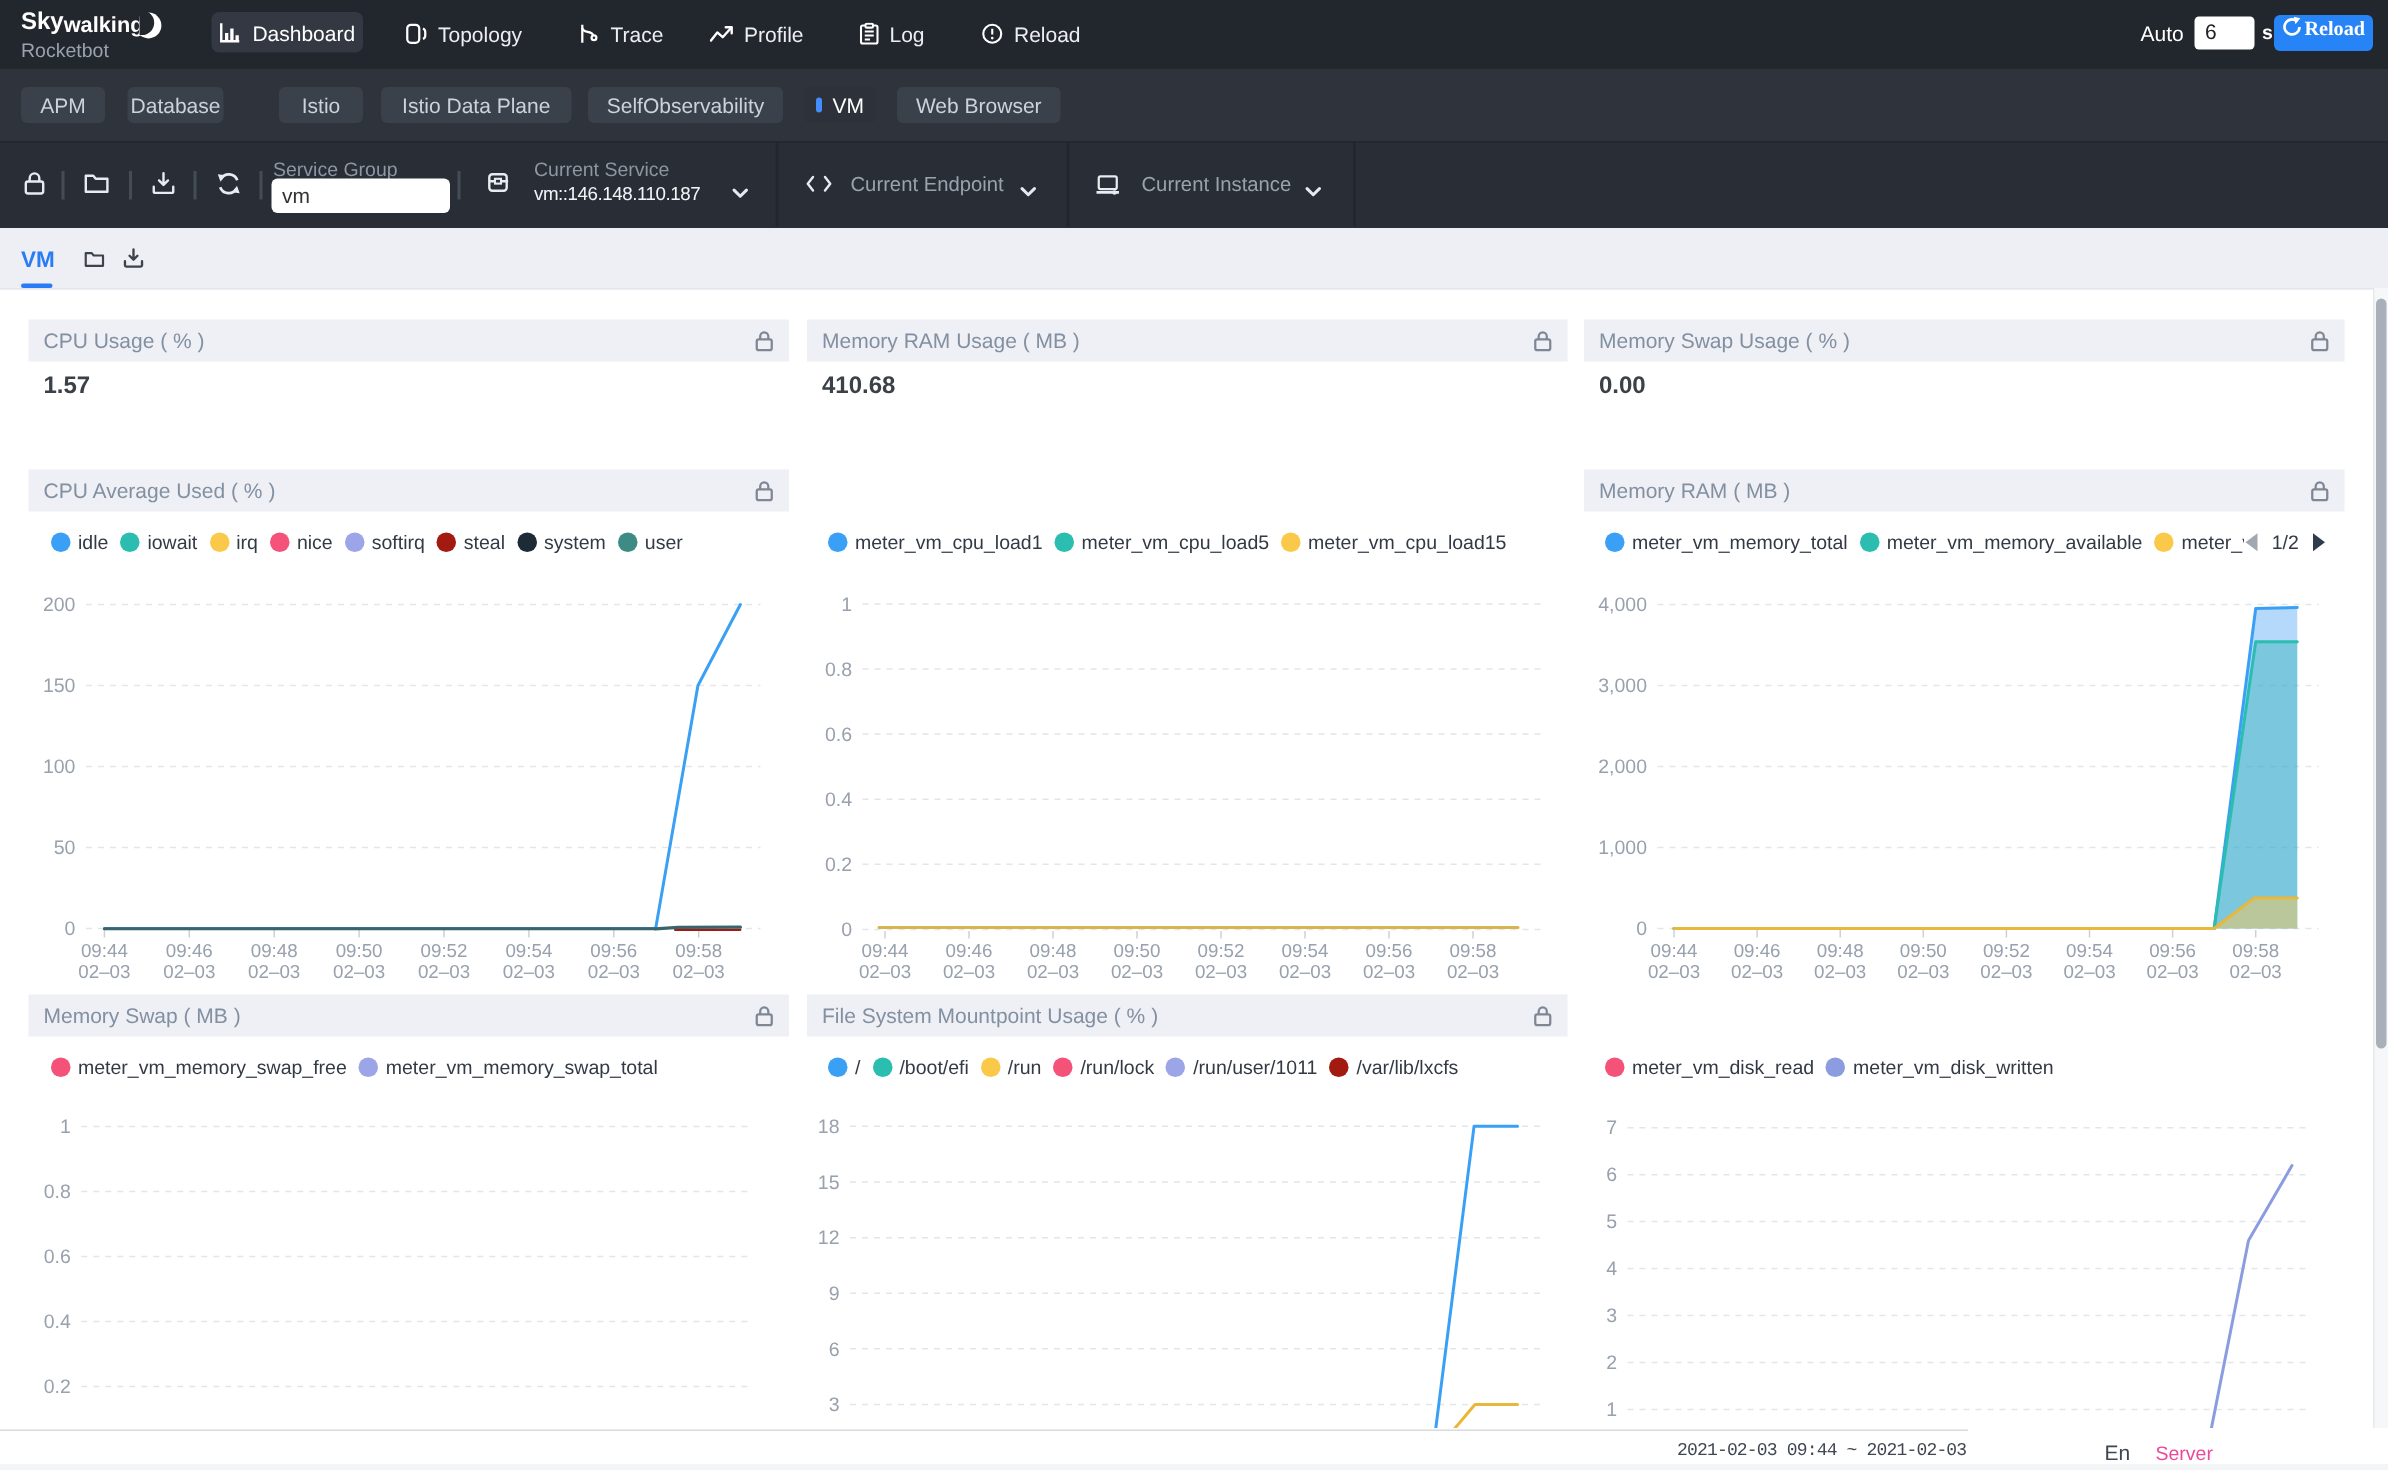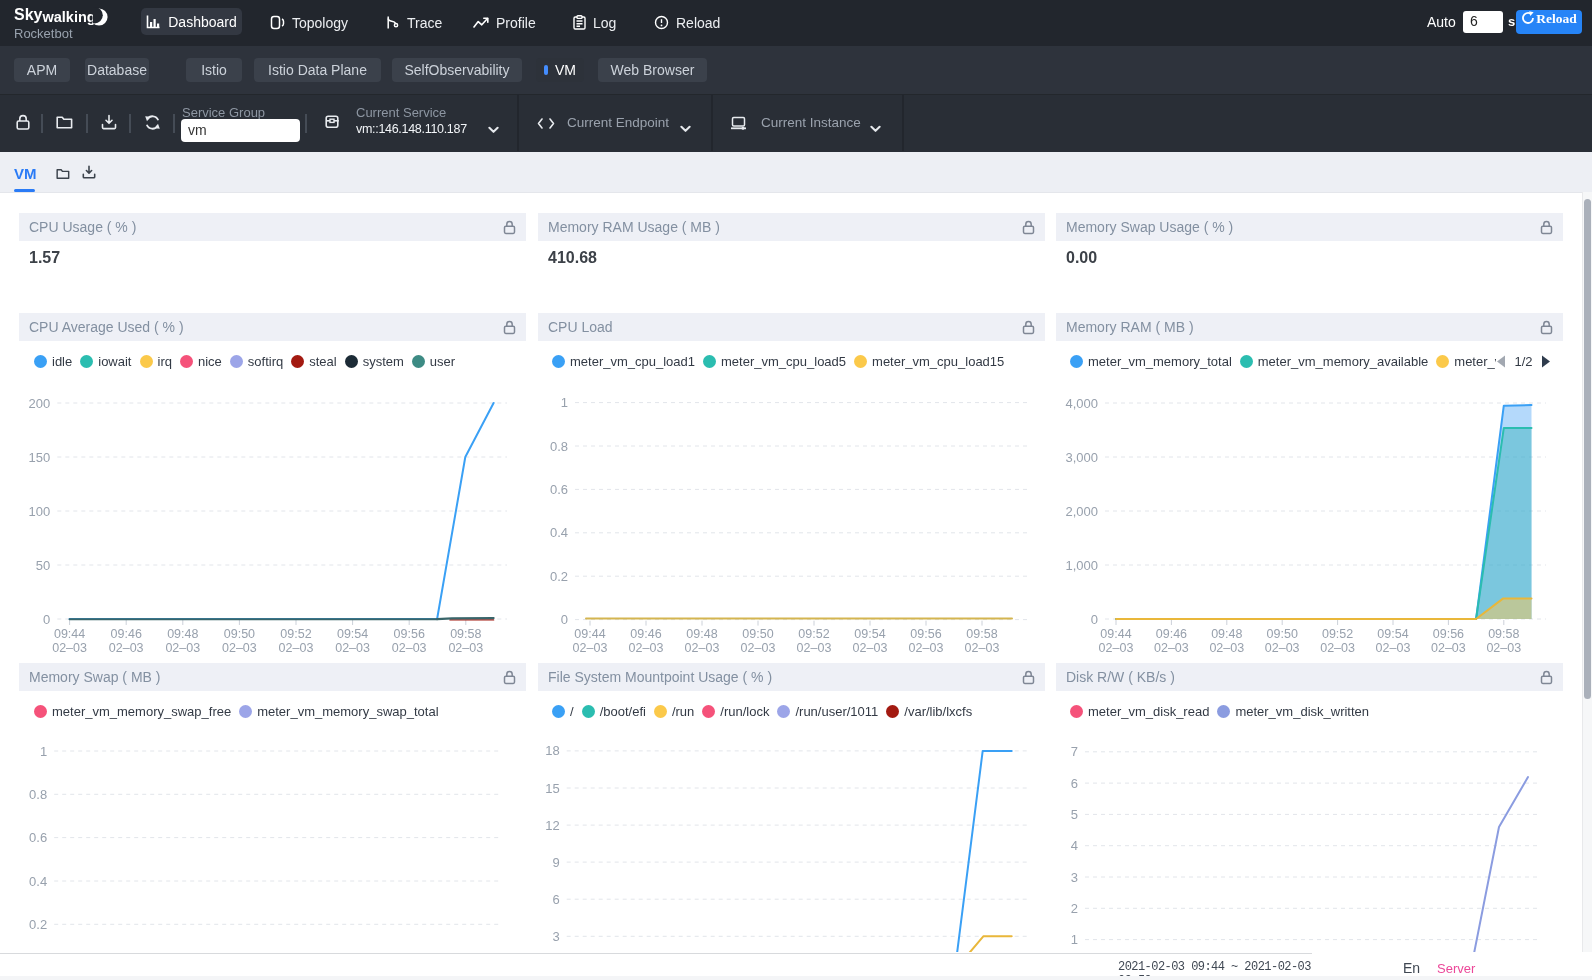--- a/index.html
+++ b/index.html
@@ -196,29 +196,20 @@
 <div style="position:absolute;left:1066px;top:249px;font-size:16px;font-weight:bold;color:#3c4148;">0.00</div>
 <div class="chead" style="left:19px;top:313px;width:507px;">
       <span>CPU Average Used ( % )</span>
       <span class="hlock">
         <svg width="13" height="15" viewBox="0 0 13 15" fill="none" stroke="#7f8795" stroke-width="1.5">
           <rect x="1.5" y="6.2" width="10" height="7.2" rx="1.3"></rect>
           <path d="M3.8 6.2 V4.2 a2.7 2.7 0 0 1 5.4 0 V6.2"></path>
         </svg>
       </span>
     </div>
-<div class="chead" style="left:538px;top:313px;width:507px;">
-      <span>CPU Load</span>
-      <span class="hlock">
-        <svg width="13" height="15" viewBox="0 0 13 15" fill="none" stroke="#7f8795" stroke-width="1.5">
-          <rect x="1.5" y="6.2" width="10" height="7.2" rx="1.3"></rect>
-          <path d="M3.8 6.2 V4.2 a2.7 2.7 0 0 1 5.4 0 V6.2"></path>
-        </svg>
-      </span>
-    </div>
 <div class="chead" style="left:1056px;top:313px;width:507px;">
       <span>Memory RAM ( MB )</span>
       <span class="hlock">
         <svg width="13" height="15" viewBox="0 0 13 15" fill="none" stroke="#7f8795" stroke-width="1.5">
           <rect x="1.5" y="6.2" width="10" height="7.2" rx="1.3"></rect>
           <path d="M3.8 6.2 V4.2 a2.7 2.7 0 0 1 5.4 0 V6.2"></path>
         </svg>
       </span>
     </div>
 <div class="legend" style="left:34px;top:353px;">
@@ -382,29 +373,20 @@
     </div>
 <div class="chead" style="left:538px;top:663px;width:507px;">
       <span>File System Mountpoint Usage ( % )</span>
       <span class="hlock">
         <svg width="13" height="15" viewBox="0 0 13 15" fill="none" stroke="#7f8795" stroke-width="1.5">
           <rect x="1.5" y="6.2" width="10" height="7.2" rx="1.3"></rect>
           <path d="M3.8 6.2 V4.2 a2.7 2.7 0 0 1 5.4 0 V6.2"></path>
         </svg>
       </span>
     </div>
-<div class="chead" style="left:1056px;top:663px;width:507px;">
-      <span>Disk R/W ( KB/s )</span>
-      <span class="hlock">
-        <svg width="13" height="15" viewBox="0 0 13 15" fill="none" stroke="#7f8795" stroke-width="1.5">
-          <rect x="1.5" y="6.2" width="10" height="7.2" rx="1.3"></rect>
-          <path d="M3.8 6.2 V4.2 a2.7 2.7 0 0 1 5.4 0 V6.2"></path>
-        </svg>
-      </span>
-    </div>
 <div class="legend" style="left:34px;top:703px;">
       <span class="li"><span class="dot" style="background:#f5527a"></span>meter_vm_memory_swap_free</span>
       <span class="li"><span class="dot" style="background:#9ca5e8"></span>meter_vm_memory_swap_total</span>
     </div>
 <div class="legend" style="left:552px;top:703px;">
       <span class="li"><span class="dot" style="background:#3aa0f5"></span>/</span>
       <span class="li"><span class="dot" style="background:#2bbdb0"></span>/boot/efi</span>
       <span class="li"><span class="dot" style="background:#fbc94a"></span>/run</span>
       <span class="li"><span class="dot" style="background:#f5527a"></span>/run/lock</span>
       <span class="li"><span class="dot" style="background:#9ca5e8"></span>/run/user/1011</span>

